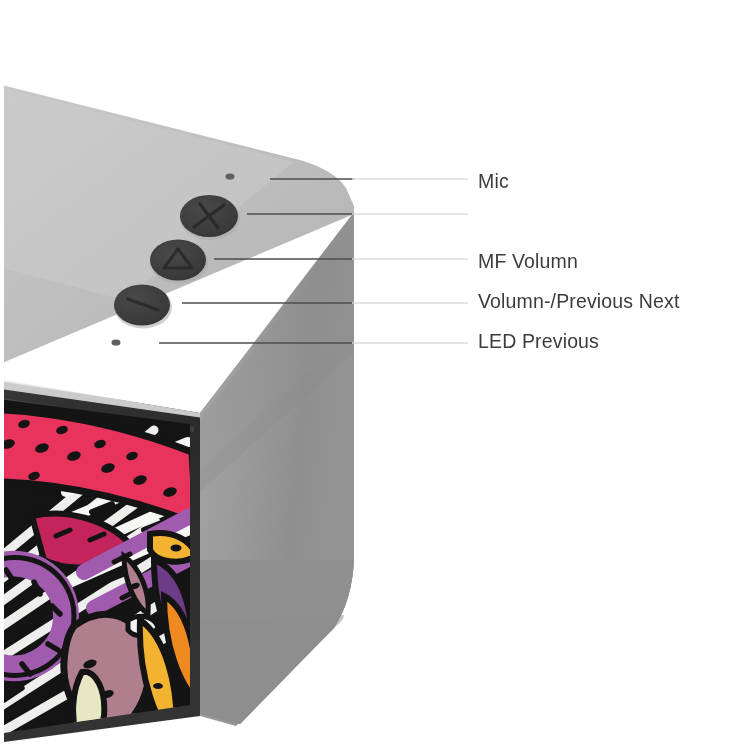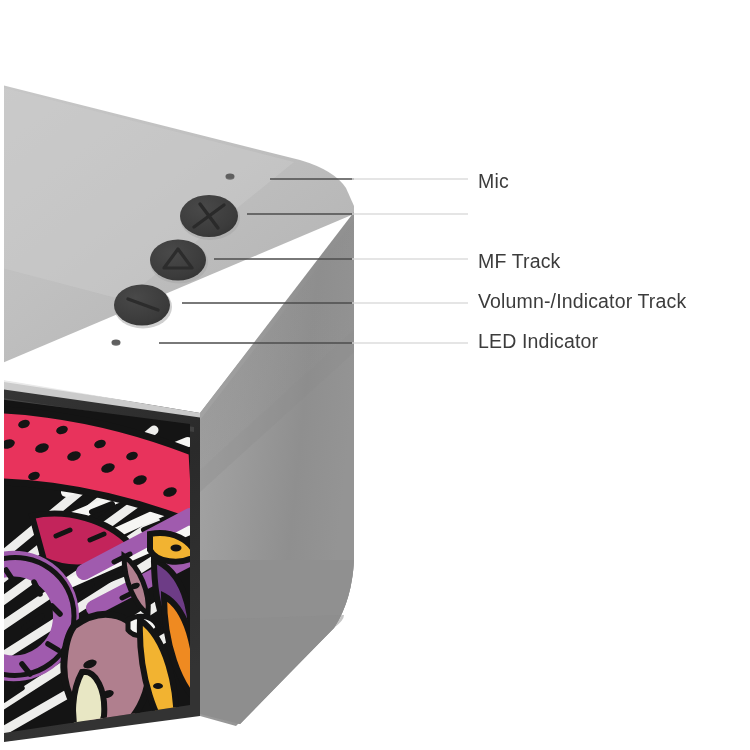--- a/index.html
+++ b/index.html
@@ -321,18 +321,18 @@
       <line x1="178" y1="303" x2="350" y2="303" stroke="#4d4d4d" stroke-width="1.5"></line>
       <line x1="348" y1="303" x2="464" y2="303" stroke="#dcdcdc" stroke-width="1.5"></line>
 
       <line x1="155" y1="343" x2="350" y2="343" stroke="#4d4d4d" stroke-width="1.5"></line>
       <line x1="348" y1="343" x2="464" y2="343" stroke="#dcdcdc" stroke-width="1.5"></line>
     </g>
   </svg>
 
   <div class="labels">
     <div class="callout-label" style="left:474px;top:172px;">Mic</div>
-    <div class="callout-label" style="left:474px;top:252px;">MF Track</div>
-    <div class="callout-label" style="left:474px;top:292px;">Volumn-/Indicator Track</div>
-    <div class="callout-label" style="left:474px;top:332px;">LED Indicator</div>
+    <div class="callout-label" style="left:474px;top:252px;">MF Volumn</div>
+    <div class="callout-label" style="left:474px;top:292px;">Volumn-/Previous Next</div>
+    <div class="callout-label" style="left:474px;top:332px;">LED Previous</div>
   </div>
 
 </div>
 
 </body></html>

